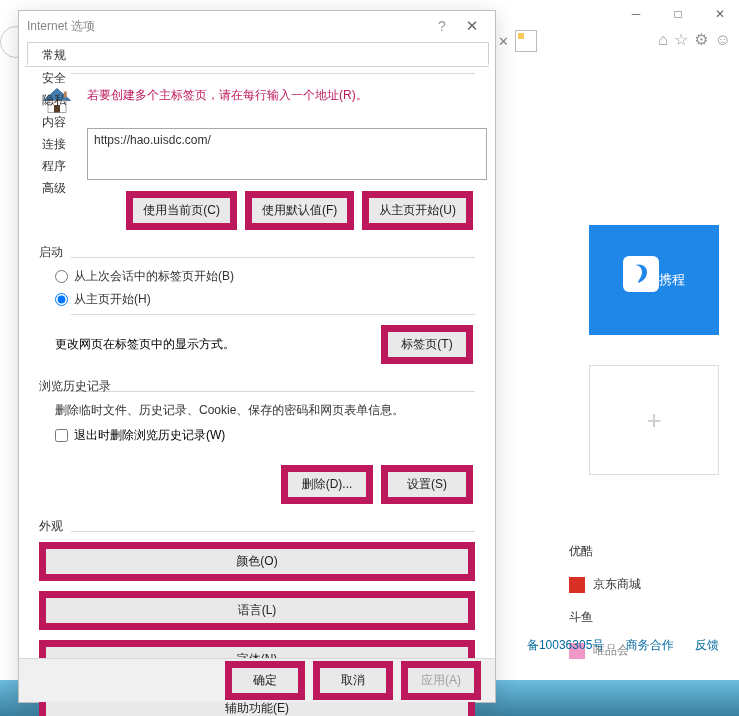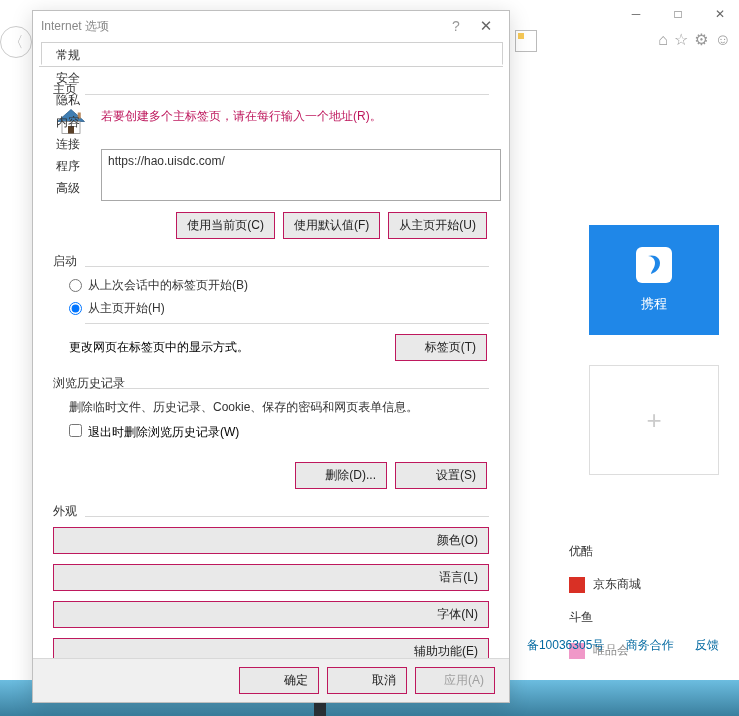--- a/index.html
+++ b/index.html
@@ -12,39 +12,39 @@
 .bg-tabbar{height:26px;display:flex;align-items:center;}
 .bg-tab-close{margin-left:498px;color:#888;font-size:13px;}
 .bg-newtab{width:22px;height:22px;border:1px solid #bbb;margin-left:6px;position:relative;background:#fff;}
 .bg-newtab::after{content:"";position:absolute;top:2px;left:2px;width:6px;height:6px;background:#f7c957;}
 .bg-icons{position:absolute;top:30px;right:8px;display:flex;gap:6px;align-items:center;}
 .bg-icons span{color:#999;font-size:16px;}
 .smiley{color:#f5c518;font-size:16px;}
 
 
 .bg-content{position:absolute;top:60px;right:0;width:210px;bottom:0;padding:10px 20px 0 0;}
-.tile-big{width:130px;height:110px;background:#1f87e8;display:flex;flex-direction:column;align-items:center;justify-content:center;margin-left:auto;margin-top:155px;}
+.tile-big{width:130px;height:110px;background:#1f87e8;display:flex;flex-direction:row;align-items:center;justify-content:center;margin-left:auto;margin-top:155px;}
 .tile-big .tile-icon{width:36px;height:36px;background:#fff;border-radius:6px;display:flex;align-items:center;justify-content:center;margin-bottom:12px;}
 .tile-big .tile-icon svg{width:24px;height:24px;}
 .tile-big .tile-label{color:#fff;font-size:13px;}
 .tile-plus{width:130px;height:110px;border:1px solid #ddd;display:flex;align-items:center;justify-content:center;margin-left:auto;margin-top:30px;color:#ccc;font-size:26px;font-weight:200;}
 .link-col{margin-left:auto;width:150px;margin-top:60px;}
 .link-row{display:flex;align-items:center;padding:8px 0;color:#333;font-size:13px;}
 .link-sq{width:16px;height:16px;margin-right:8px;}
 .sq-red{background:#d93025;}
 .sq-pink{background:#e754a5;}
 .footer-links{position:absolute;bottom:62px;right:20px;color:#0369a1;font-size:12px;}
 .footer-links span{margin-left:18px;}
 .bg-strip{position:absolute;bottom:0;left:0;right:0;height:36px;background:linear-gradient(to bottom,#6cbde0,#3a7f9e);}
 .tower{position:absolute;bottom:0;left:300px;width:40px;height:44px;}
 .tower::before{content:"";position:absolute;bottom:0;left:14px;width:12px;height:44px;background:#2a3238;}
 .tower::after{content:"";position:absolute;bottom:30px;left:10px;width:20px;height:4px;background:#2a3238;}
 
 
-.dialog{position:absolute;top:10px;left:32px;width:478px;height:693px;background:#fff;border:1px solid #bfbfbf;box-shadow:0 4px 20px rgba(0,0,0,0.15);}
+.dialog{position:absolute;top:10px;left:18px;width:478px;height:693px;background:#fff;border:1px solid #bfbfbf;box-shadow:0 4px 20px rgba(0,0,0,0.15);}
 .dlg-titlebar{height:30px;display:flex;align-items:center;padding:0 8px;}
 .dlg-title{color:#888;font-size:12px;flex:1;}
 .dlg-help{color:#999;width:30px;text-align:center;font-size:14px;}
 .dlg-close{color:#666;width:30px;text-align:center;font-size:15px;}
 
 
 .back-circle{position:absolute;top:26px;left:0;width:32px;height:32px;border:1px solid #ccc;border-radius:50%;display:flex;align-items:center;justify-content:center;color:#bbb;font-size:15px;background:#fff;}
 
 
 .tabrow{display:flex;height:26px;border-bottom:1px solid #d0d0d0;margin:0 6px;padding-left:2px;flex-direction:column;}
@@ -52,28 +52,28 @@
 .tab.active{border-color:#d0d0d0;background:#fff;border-bottom:1px solid #fff;}
 
 
 .dlg-body{padding:14px 20px 10px 20px;}
 .group-label{color:#333;margin-bottom:4px;}
 .group-line{border-top:1px solid #d8d8d8;margin-left:32px;margin-top:-8px;margin-bottom:10px;}
 .hp-row{display:flex;gap:12px;margin-bottom:8px;}
 .hp-text{color:#be185d;line-height:1.6;padding-top:2px;}
 .url-box{margin-left:48px;border:1px solid #a8a8a8;height:52px;padding:4px 6px;color:#333;position:relative;resize:none;width:400px;font-family:inherit;}
 .btn-row{display:flex;gap:8px;justify-content:flex-end;margin-top:8px;margin-right:2px;}
-.btn{background:#e9e9e9;border:1px solid #be185d;padding:4px 10px;min-width:92px;text-align:right;cursor:default;color:#222;}
+.btn{background:#e9e9e9;border:7px solid #be185d;padding:4px 10px;min-width:92px;text-align:center;cursor:default;color:#222;}
 .btn.disabled{color:#a0a0a0;}
 
 .section{margin-top:14px;}
 .radio-row{display:flex;align-items:center;margin:6px 0 6px 16px;color:#333;}
 .radio-row input{margin-right:6px;}
 .inline-row{display:flex;align-items:center;justify-content:space-between;margin-left:16px;margin-right:2px;}
-.cb-row{display:flex;margin:8px 0 21px 16px;}
+.cb-row{display:flex;align-items:center;margin:8px 0 21px 16px;}
 .cb-row input{margin-right:6px;width:13px;height:13px;}
 .two-btn-right{display:flex;gap:8px;justify-content:flex-end;margin-right:2px;margin-top:8px;}
 .four-btn{display:flex;gap:10px;margin-top:8px;flex-direction:column;}
 .four-btn .btn{min-width:96px;flex:1;}
 
 
 .dlg-footer{position:absolute;bottom:0;left:0;right:0;border-top:1px solid #d8d8d8;background:#f0f0f0;height:44px;display:flex;align-items:center;justify-content:flex-end;gap:8px;padding:16px 14px;}
 
 
 .house-svg{width:36px;height:36px;}
@@ -148,21 +148,20 @@
     <div class="tab">安全</div>
     <div class="tab">隐私</div>
     <div class="tab">内容</div>
     <div class="tab">连接</div>
     <div class="tab">程序</div>
     <div class="tab">高级</div>
   </div>
 
   <div class="dlg-body">
     
-    <div class="group-label">主页</div>
     <div class="group-line"></div>
     <div class="hp-row">
       <svg class="house-svg" viewBox="0 0 48 48">
         <polygon points="24,6 6,22 42,22" fill="#3f7eb3" stroke="#2a5a86"></polygon>
         <rect x="12" y="22" width="24" height="16" fill="#fff" stroke="#888"></rect>
         <rect x="20" y="28" width="8" height="10" fill="#5a4028"></rect>
         <rect x="33" y="10" width="4" height="8" fill="#b8875a"></rect>
       </svg>
       <div class="hp-text">若要创建多个主标签页，请在每行输入一个地址(R)。</div>
     </div>

